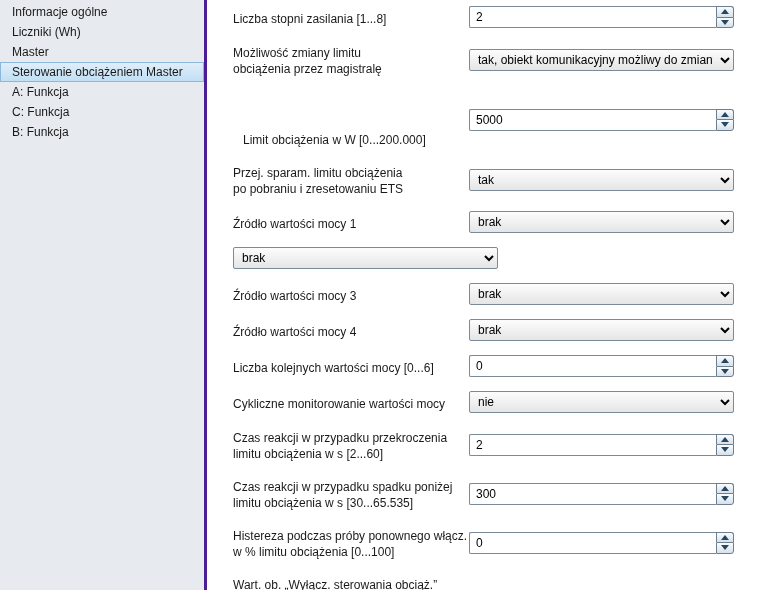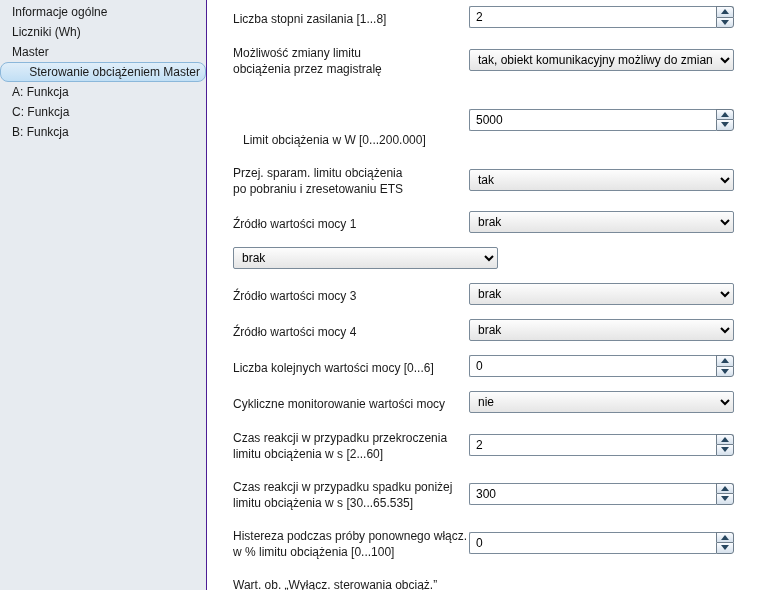--- a/index.html
+++ b/index.html
@@ -9,34 +9,33 @@
     font-family: "Segoe UI", Tahoma, Arial, sans-serif;
     font-size: 12px;
     color: #1a1a1a;
     background: #e7ebf0;
     overflow: hidden;
   }
   .app { display: flex; width: 100%; height: 100%; }
   .sidebar {
     width: 207px; min-width: 207px;
     background: #e7ebf0;
-    border-right: 1px solid #4c1d95;
+    border-right: 3px solid #4c1d95;
     padding-top: 2px;
   }
   .sidebar-item {
     padding: 3px 6px 3px 12px;
     cursor: default;
     white-space: nowrap;
   }
   .sidebar-item.selected {
     background: linear-gradient(#e0eef9, #c1dff5);
     border: 1px solid #8bb7da;
-    border-radius: 8px;
+    border-radius: 0;
     padding: 2px 5px 2px 11px;
-    text-align: right;
   }
   .content {
     flex: 1;
     background: #ffffff;
     padding: 6px 14px 10px 26px;
     overflow: auto;
   }
   .row {
     display: flex;
     align-items: center;

